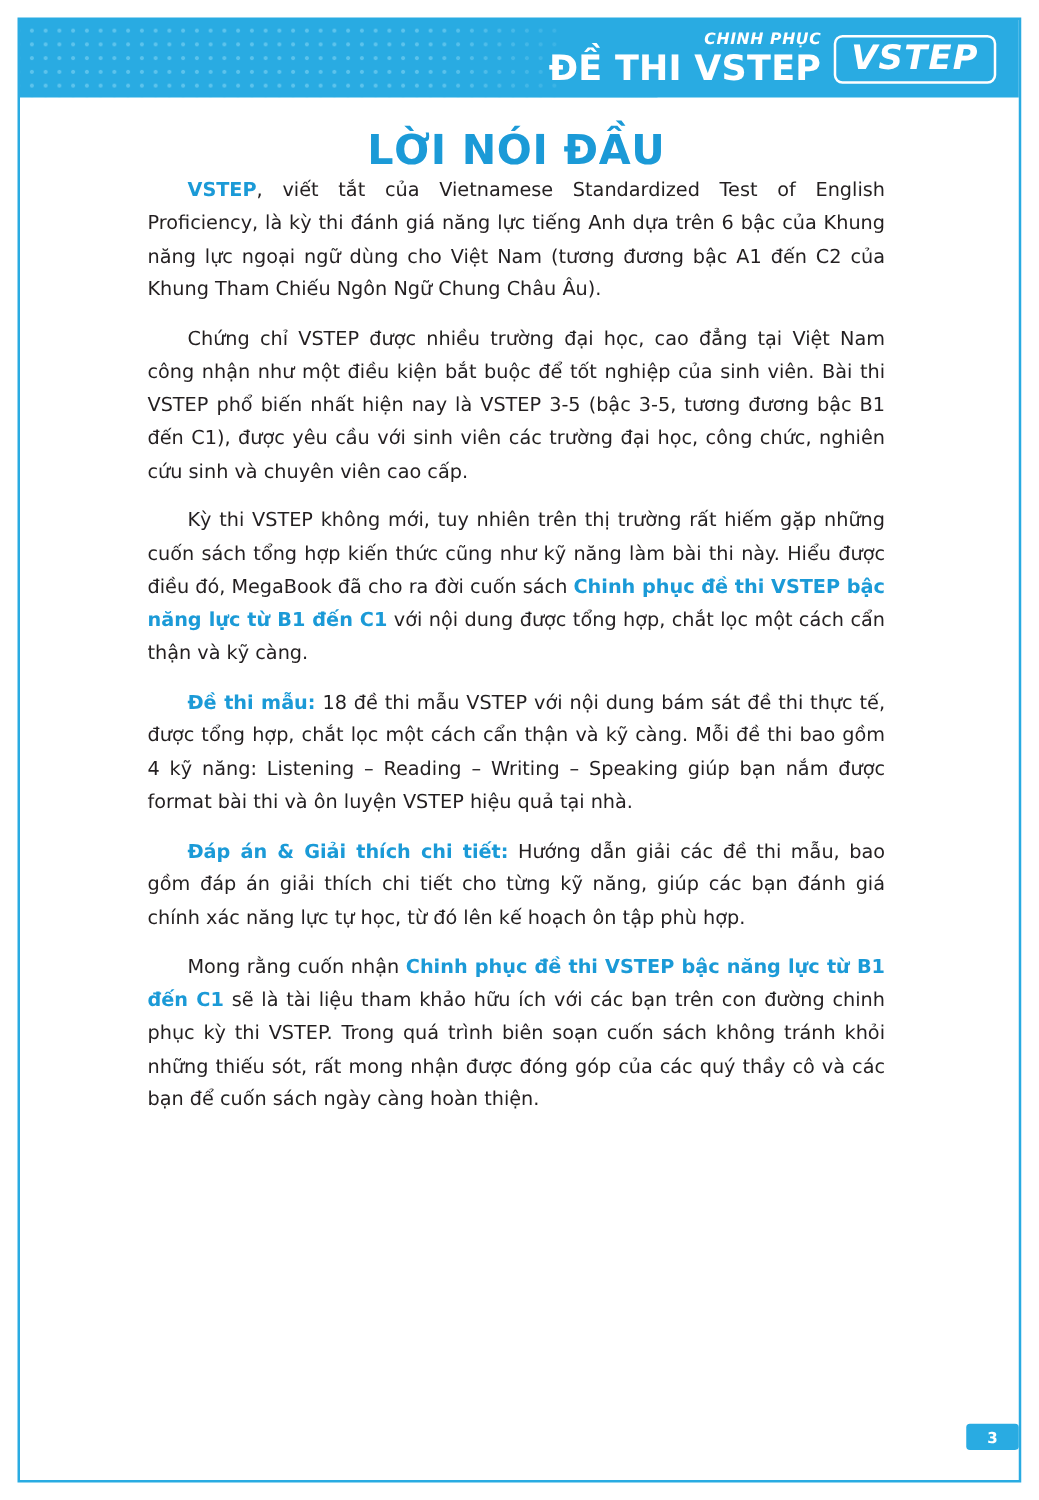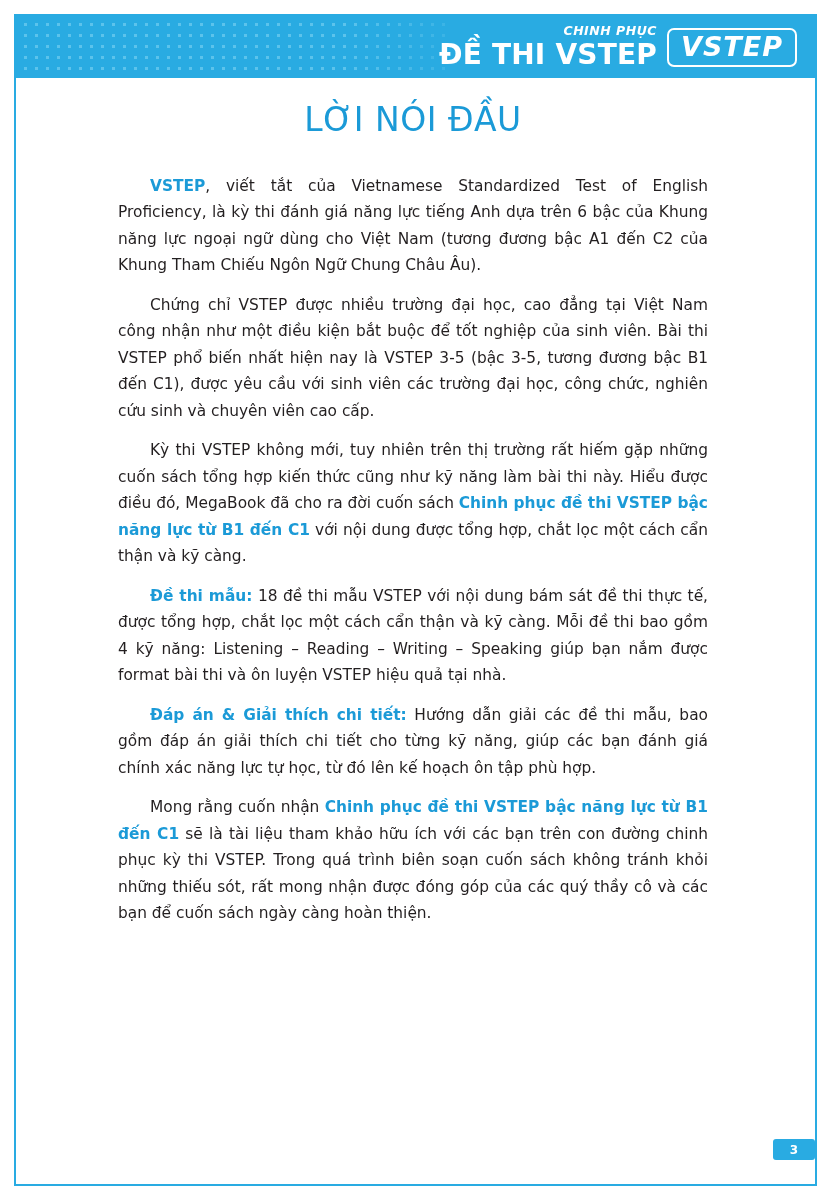--- a/index.html
+++ b/index.html
@@ -107,26 +107,25 @@
     left: 118px;
     top: 100px;
     width: 590px;
   }
   h1.title {
     margin: 0;
     padding: 0;
     text-align: center;
     color: #1b9ad7;
     font-size: 33px;
-    font-weight: normal;
+    font-weight: bold;
     letter-spacing: .5px;
     font-family: "DejaVu Sans", sans-serif;
   }
   .body-text {
-    margin-top: 34px;
     color: #231f20;
     font-size: 15.4px;
     line-height: 1.72;
     text-align: justify;
   }
   .body-text p {
     margin: 0 0 13px 0;
     text-indent: 32px;
   }
   .accent {

